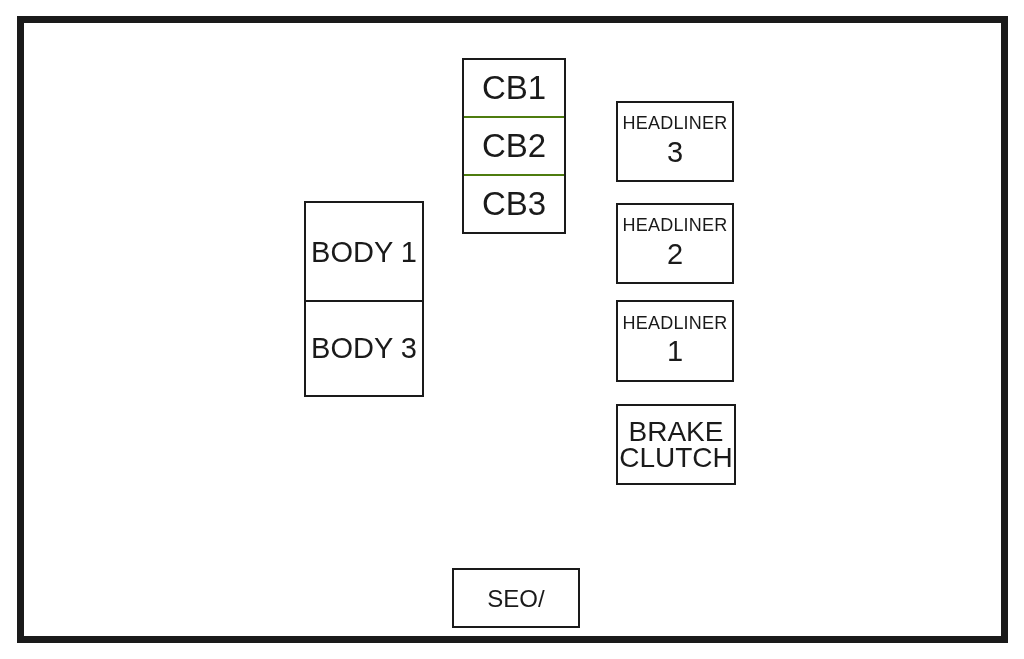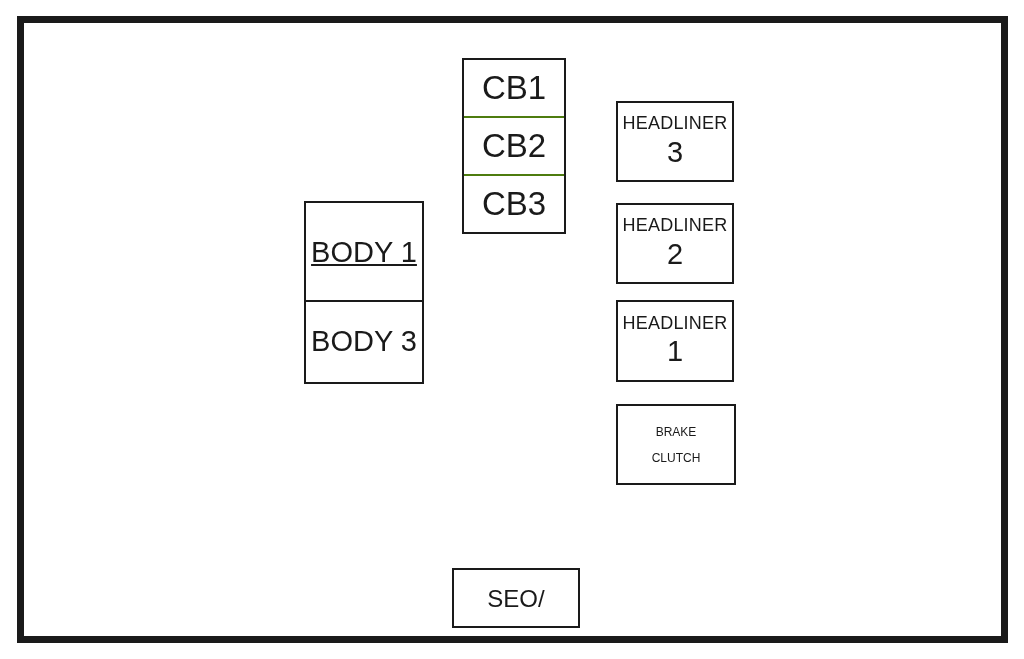--- a/index.html
+++ b/index.html
@@ -37,22 +37,22 @@
     display: flex;
     flex-direction: column;
     align-items: center;
     justify-content: center;
     text-align: center;
     line-height: 1.1;
     white-space: nowrap;
   }
   
   .box-body2 { left: 280px; top: 77px;  width: 120px; height: 82px; font-size: 29px; }
-  .box-body1 { left: 280px; top: 178px; width: 120px; height: 104px; font-size: 29px; text-decoration: underline; }
-  .box-body3 { left: 280px; top: 277px; width: 120px; height: 84px; font-size: 29px; }
+  .box-body1 { left: 280px; top: 178px; width: 120px; height: 104px; font-size: 29px; }
+  .box-body3 { left: 280px; top: 277px; width: 120px; height: 97px; font-size: 29px; }
   
   .cb-stack {
     position: absolute;
     left: 438px; top: 35px;
     width: 104px; height: 176px;
     border: 2px solid #1a1a1a;
     box-sizing: border-box;
     background: #ffffff;
     display: flex;
     flex-direction: column;
@@ -67,21 +67,21 @@
   }
   .cb-row:first-child { border-top: none; }
   
   .box-headliner3 { left: 592px; top: 78px;  width: 118px; height: 81px; }
   .box-headliner2 { left: 592px; top: 180px; width: 118px; height: 81px; }
   .box-headliner1 { left: 592px; top: 277px; width: 118px; height: 82px; }
   .hl-line1 { font-size: 18px; letter-spacing: 0.2px; }
   .hl-line2 { font-size: 29px; margin-top: 3px; }
   .box-brake {
     left: 592px; top: 381px; width: 120px; height: 81px;
-    font-size: 12px; line-height: 26px;
+    font-size: 28px; line-height: 26px;
   }
   
   .box-seo {
     left: 428px; top: 545px; width: 128px; height: 60px;
     font-size: 24px; line-height: 29px;
   }
 </style>
 </head>
 <body>
 

